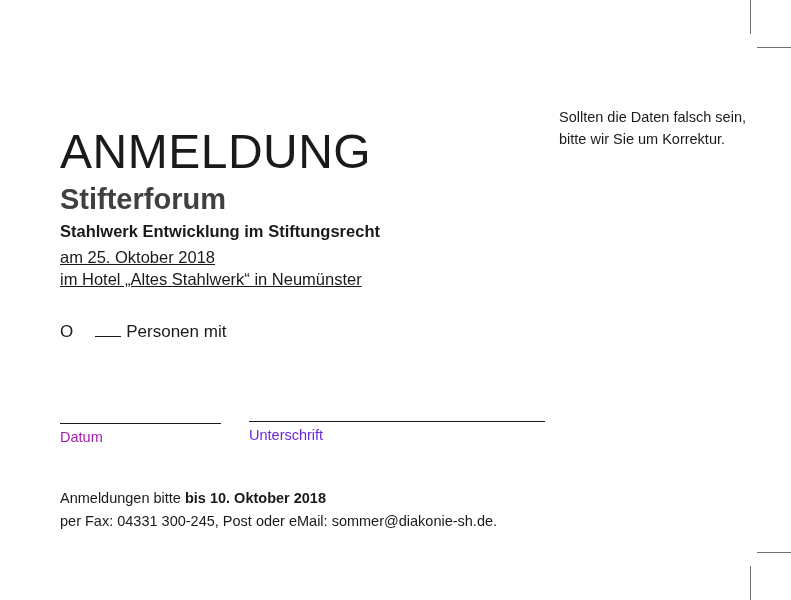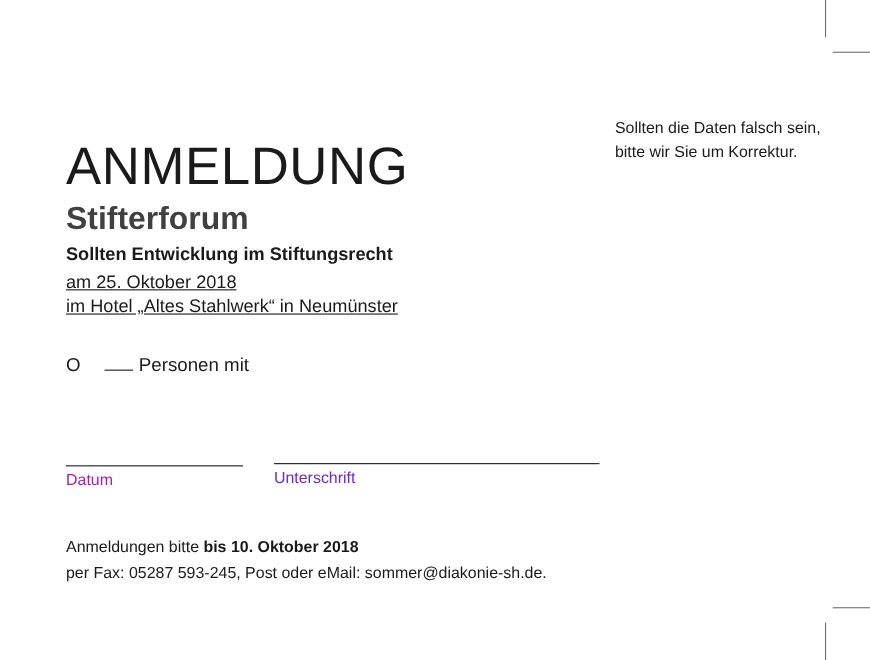--- a/index.html
+++ b/index.html
@@ -166,21 +166,21 @@
 
   <h1 class="title">ANMELDUNG</h1>
 
   <div class="note">
     <div>Sollten die Daten falsch sein,</div>
     <div>bitte wir Sie um Korrektur.</div>
   </div>
 
   <div class="event">
     <p class="event-name">Stifterforum</p>
-    <p class="event-subtitle">Sollten Entwicklung im Stiftungsrecht</p>
+    <p class="event-subtitle">Stahlwerk Entwicklung im Stiftungsrecht</p>
     <p class="event-line">am 25. Oktober 2018</p>
     <p class="event-line">im Hotel „Altes Stahlwerk“ in Neumünster</p>
   </div>
 
   <div class="checkbox-row">
     <span class="checkbox-glyph">O</span>
     <span class="fill-rule"></span>
     <span>Personen mit</span>
   </div>
 
@@ -188,16 +188,16 @@
     <div class="rule-datum"></div>
     <div class="label-datum">Datum</div>
     <div class="rule-unterschrift"></div>
     <div class="label-unterschrift">Unterschrift</div>
   </div>
 
   <div class="footer">
     <div>
       <span>Anmeldungen bitte </span><span class="strong">bis 10. Oktober 2018</span>
     </div>
-    <div>per Fax: 05287 593-245, Post oder eMail: sommer@diakonie-sh.de.</div>
+    <div>per Fax: 04331 300-245, Post oder eMail: sommer@diakonie-sh.de.</div>
   </div>
 
 </div>
 
 </body></html>

